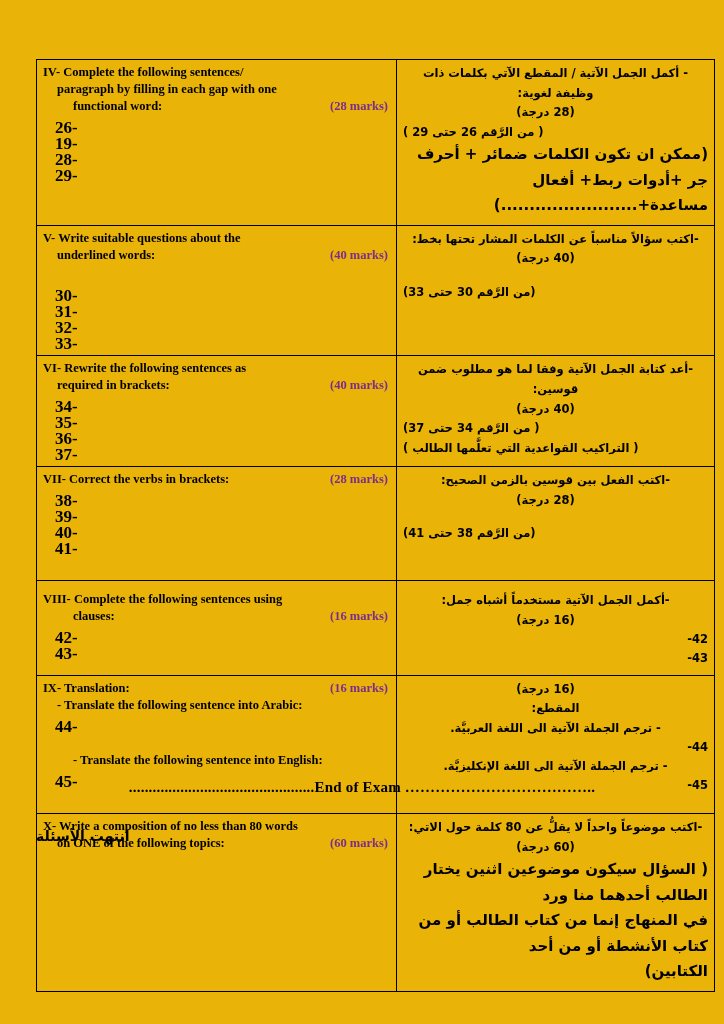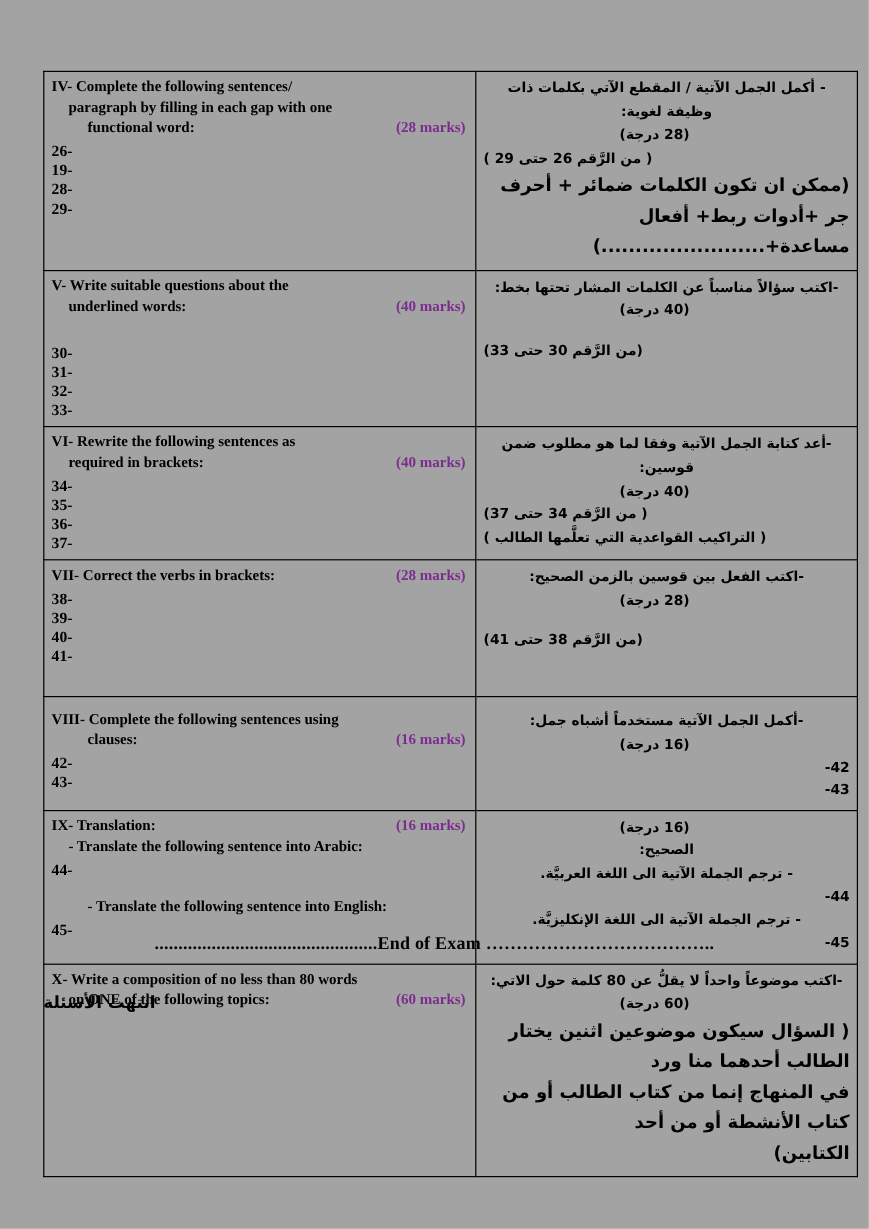--- a/index.html
+++ b/index.html
@@ -13,21 +13,21 @@
     font-family: "Liberation Serif", serif;
     color: #000000;
     position: relative;
     overflow: hidden;
   }
   .page {
     position: absolute;
     left: 0; top: 0;
     width: 724px;
     height: 1024px;
-    background: #a3a3a3;
+    background: #eab308;
   }
   .exam-table {
     position: absolute;
     left: 36px;
     top: 59px;
     width: 652px;
     border-collapse: collapse;
     table-layout: fixed;
   }
   .exam-table td {
@@ -57,23 +57,24 @@
     color: #7b2d8e;
     font-weight: bold;
     font-size: 12.5px;
   }
   .marks-right {
     float: right;
     margin-right: 2px;
   }
   .numbers {
     font-weight: bold;
-    font-size: 13px;
+    font-size: 17px;
     line-height: 1.32;
     margin-top: 2px;
+    margin-left: 12px;
   }
   .numbers div { height: 16px; }
   .spacer-6 { height: 6px; }
   .spacer-10 { height: 10px; }
   .spacer-14 { height: 14px; }
   .spacer-20 { height: 20px; }
   
   .ar-line {
     font-size: 11.5px;
     line-height: 1.7;
@@ -255,21 +256,21 @@
           </div>
           <div class="q-line q-indent1">- Translate the following sentence into Arabic:</div>
           <div class="numbers">44-</div>
           <div class="spacer-14"></div>
           <div class="q-line q-indent2">- Translate the following sentence into English:</div>
           <div class="numbers">45-</div>
           <div class="spacer-14"></div>
         </td>
         <td class="col-ar">
           <div class="ar-line ar-block-indent">(16 درجة)</div>
-          <div class="ar-line">الصحيح:</div>
+          <div class="ar-line">المقطع:</div>
           <div class="ar-line">- ترجم الجملة الآتية الى اللغة العربيَّة.</div>
           <div class="ar-right-num ar-pad-left">44-</div>
           <div class="ar-line">- ترجم الجملة الآتية الى اللغة الإنكليزيَّة.</div>
           <div class="ar-right-num ar-pad-left">45-</div>
         </td>
       </tr>
 
       <tr>
         <td class="col-en">
           <div class="q-line">X- Write a composition of no less than 80 words</div>

